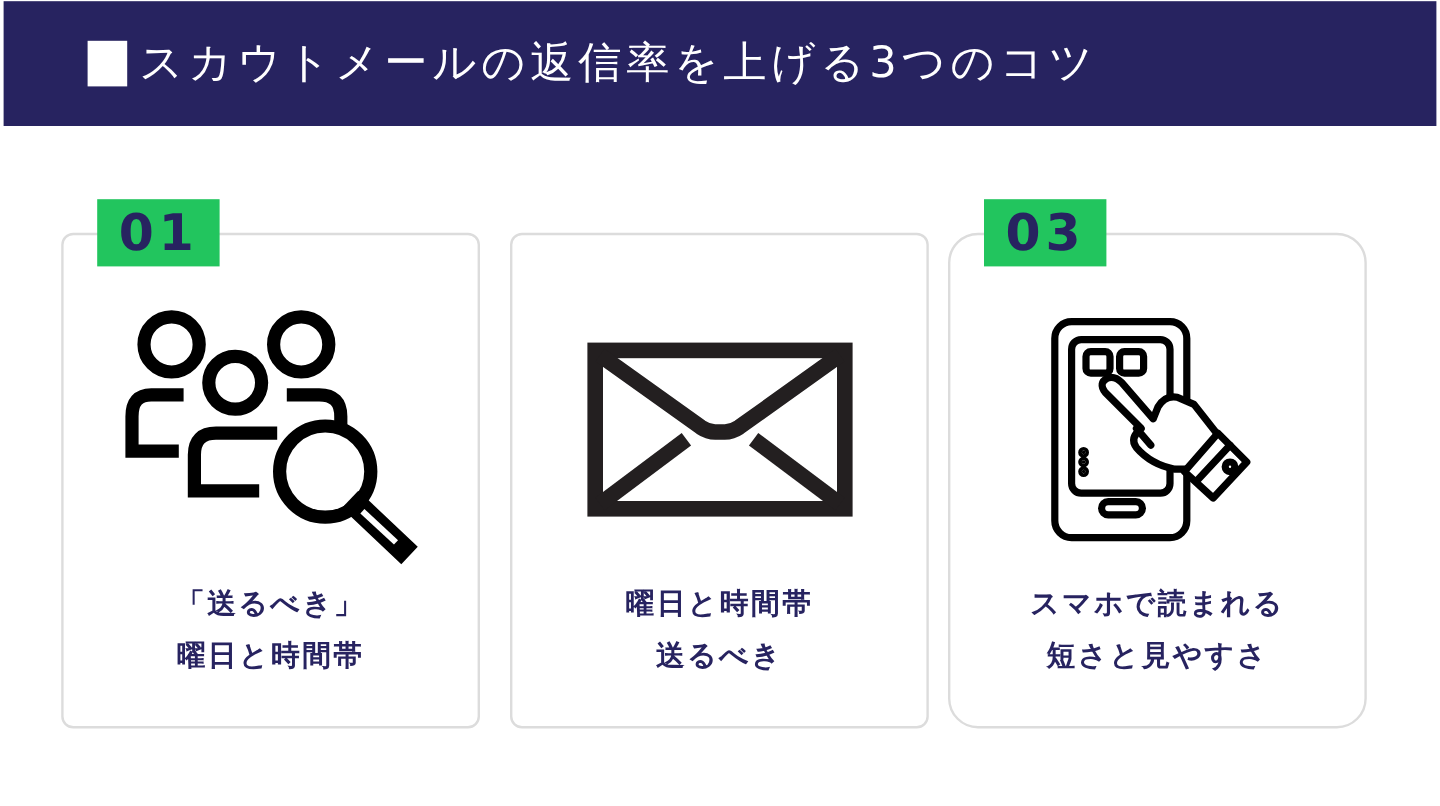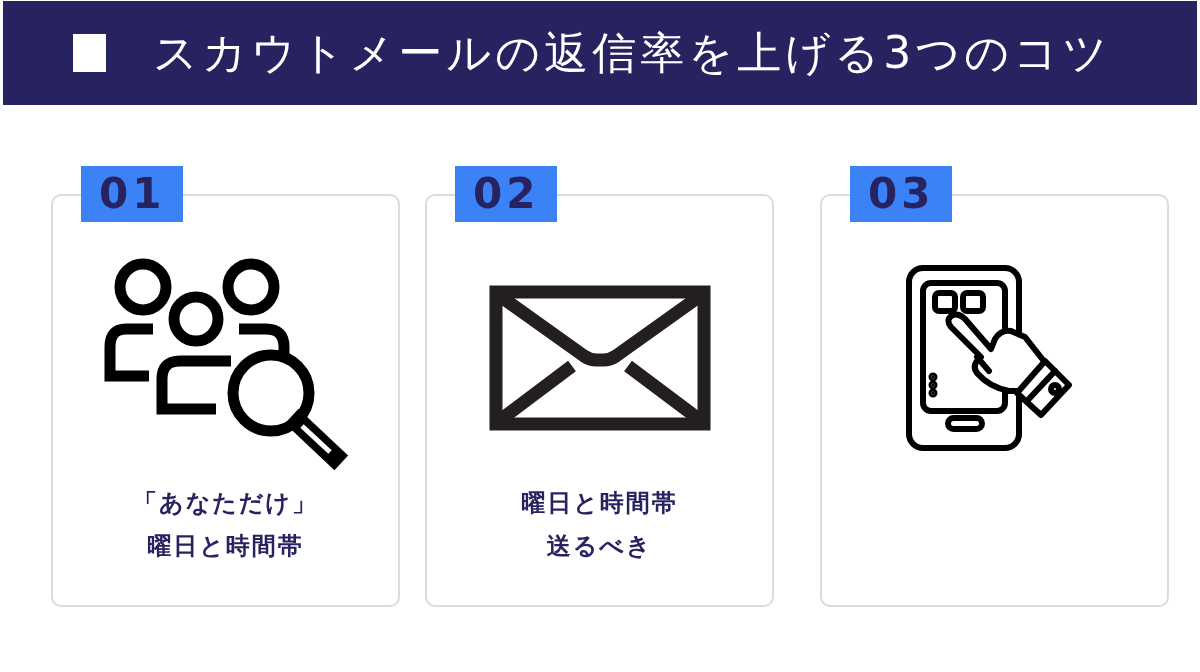--- a/index.html
+++ b/index.html
@@ -1,24 +1,24 @@
 <!DOCTYPE html>
 <html><head>
 <meta charset="utf-8">
 <style>
   html, body { margin:0; padding:0; }
   body { width:1200px; height:672px; background:#ffffff; position:relative; overflow:hidden;
          font-family:"DejaVu Sans", "Liberation Sans", sans-serif; }
   .header { position:absolute; left:3px; top:1px; width:1194px; height:104px; background:#272360; }
-  .header-title { position:absolute; left:70px; top:22px; color:#ffffff; font-size:44px; letter-spacing:4px;
-                  white-space:nowrap; line-height:60px; display:flex; align-items:center;gap:37px; }
+  .header-title { position:absolute; left:70px; top:22px; color:#ffffff; font-size:36px; letter-spacing:4px;
+                  white-space:nowrap; line-height:60px; display:flex; align-items:center; }
   .header-square { display:inline-block; width:33px; height:38px; background:#fff; margin-right:10px; }
   .card { position:absolute; top:194px; width:349px; height:413px; border:2px solid #dcdcdc; border-radius:10px;
           box-sizing:border-box; background:#fff; }
-  .card-num { position:absolute; top:-30px; left:28px; padding:0 18px; background:#3b82f6; color:#272360;
+  .card-num { position:absolute; top:-30px; left:28px; padding:0 18px; background:#22c55e; color:#272360;
               font-family:"DejaVu Sans", sans-serif; font-weight:bold; font-size:42px; line-height:56px; letter-spacing:4px; }
   .card-icon { position:absolute; left:0; right:0; top:52px; height:220px; display:flex; justify-content:center; align-items:center; }
   .card-text { position:absolute; left:0; right:0; top:286px; text-align:center; color:#272360; font-weight:bold;
                font-size:24px; line-height:43px; letter-spacing:2px; }
 </style>
 </head>
 <body>
 
 <div class="header">
   <div class="header-title">
@@ -40,42 +40,41 @@
 
       <circle cx="100" cy="76" r="22"></circle>
       <path d="M135 118 H84 Q66 118 66 136 V166 H120"></path>
 
       <circle cx="175" cy="150" r="38"></circle>
       <path d="M203 180 L238 213" stroke-width="20" stroke-linecap="square"></path>
       <path d="M206 183 L234 209" stroke="#fff" stroke-width="5"></path>
     </svg>
   </div>
   <div class="card-text">
-    <div>「あなただけ」</div>
+    <div>「送るべき」</div>
     <div>曜日と時間帯</div>
   </div>
 </div>
 
 <div class="card" style="left:425px;">
-  <div class="card-num">02</div>
   <div class="card-icon">
     <svg width="240" height="160" viewBox="0 0 240 160" fill="none" stroke="#231f20" stroke-width="13" stroke-linejoin="miter">
       <rect x="16" y="14" width="208" height="132" fill="none"></rect>
       <path d="M20 18 L104 78 Q110 82 116 82 H124 Q130 82 136 78 L220 18"></path>
       <path d="M20 142 L92 88"></path>
       <path d="M220 142 L148 88"></path>
     </svg>
   </div>
   <div class="card-text">
     <div>曜日と時間帯</div>
     <div>送るべき</div>
   </div>
 </div>
 
-<div class="card" style="left:820px;">
+<div class="card" style="left:790px;border-radius:25px;">
   <div class="card-num">03</div>
   <div class="card-icon">
     <svg width="220" height="210" viewBox="0 0 220 210" fill="none" stroke="#000" stroke-width="6" stroke-linejoin="round" stroke-linecap="round">
 
       <rect x="24" y="15" width="110" height="180" rx="14"></rect>
       <rect x="38" y="30" width="82" height="128" rx="8"></rect>
       <rect x="50" y="40" width="20" height="18" rx="4"></rect>
       <rect x="78" y="40" width="20" height="18" rx="4"></rect>
       <circle cx="48" cy="124" r="1.5" fill="#000"></circle>
       <circle cx="48" cy="132" r="1.5" fill="#000"></circle>
@@ -83,13 +82,17 @@
       <rect x="63" y="165" width="34" height="11" rx="5.5"></rect>
 
       <path d="M66 74 Q60 66 68 62 Q74 60 80 66 L106 96 L110 86 Q116 76 126 78 L140 84 L162 112 L138 138 L124 138 Q104 134 92 120 Q86 112 96 104 L66 74 Z" fill="#fff"></path>
       <path d="M92 104 L104 118"></path>
 
       <path d="M160 108 L184 132 L156 162 L132 140 Z" fill="#fff"></path>
       <path d="M170 118 L142 148"></path>
       <circle cx="170" cy="136" r="4"></circle>
     </svg>
   </div>
+  <div class="card-text">
+    <div>スマホで読まれる</div>
+    <div>短さと見やすさ</div>
+  </div>
 </div>
 
 </body></html>

